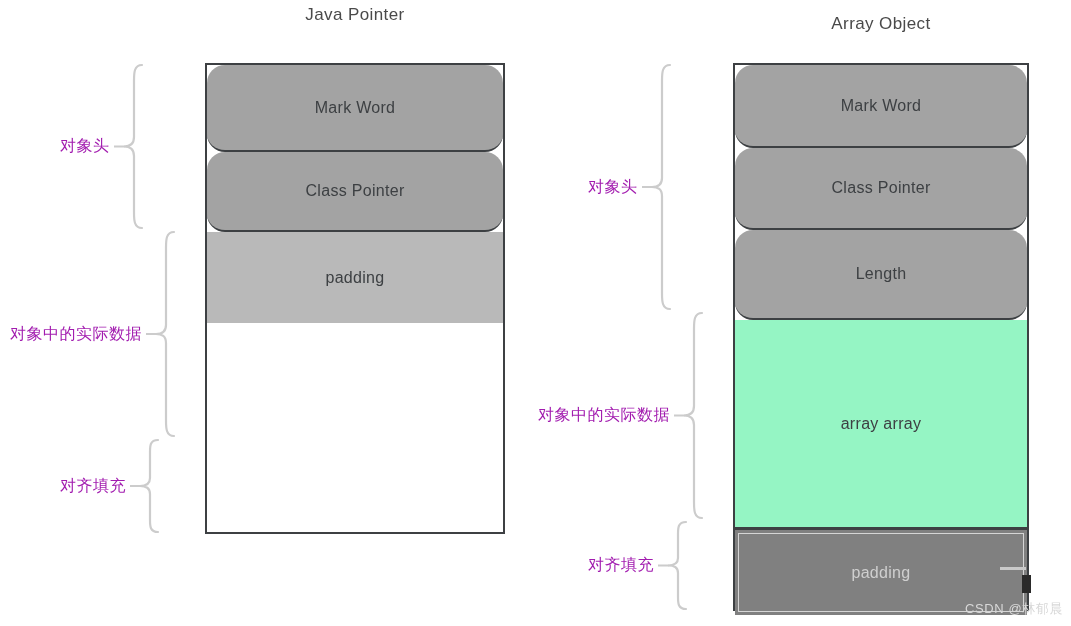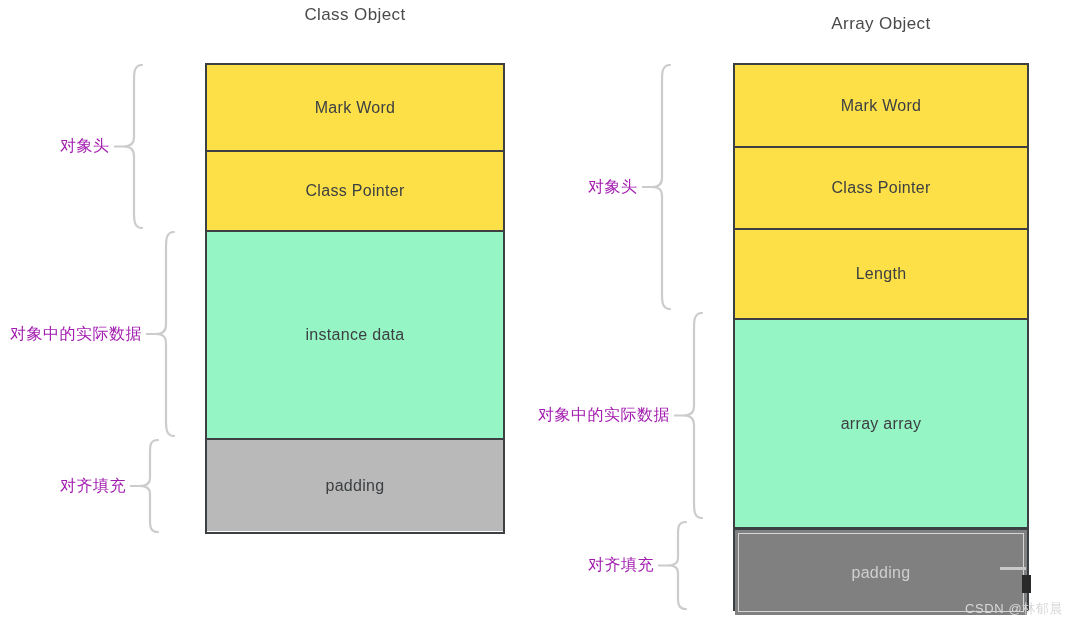--- a/index.html
+++ b/index.html
@@ -51,21 +51,21 @@
     align-items: center;
     justify-content: center;
     border-bottom: 2.5px solid #3d4043;
     font-size: 16px;
     letter-spacing: 0.3px;
     color: #3d4043;
     position: relative;
   }
   .block:last-child { border-bottom: none; }
 
-  .block.blue  { background: #fde047; }
+  .block.blue  { background: #a3a3a3; border-radius: 18px; }
   .block.green { background: #95f5c4; }
   .block.gray  { background: #b9b9b9; }
   .block.gray-selected {
     background: #808080;
     color: #cfcfcf;
     border-top: 1px solid #3d4043;
   }
   .block.gray-selected .block-inner-border {
     position: absolute;
     left: 3px; right: 3px; top: 3px; bottom: 3px;
@@ -117,31 +117,28 @@
     width: 26px;
     height: 3px;
     background: #c9c9c9;
   }
 </style>
 </head>
 <body>
 
 <div class="canvas">
 
-  <div class="diagram-title" id="title-java">Class Object</div>
+  <div class="diagram-title" id="title-java">Java Pointer</div>
 
   <div class="object-stack" id="stack-java">
     <div class="block blue" style="height:87px">
       <span class="block-label">Mark Word</span>
     </div>
     <div class="block blue" style="height:80px">
       <span class="block-label">Class Pointer</span>
-    </div>
-    <div class="block green" style="height:208px">
-      <span class="block-label">instance data</span>
     </div>
     <div class="block gray" style="height:91px">
       <span class="block-label">padding</span>
     </div>
   </div>
 
   <div class="group-annotation" style="left:60px; top:63px; height:167px;">
     <div class="group-caption">对象头</div>
     <svg class="brace-svg" width="30" height="167" viewBox="0 0 30 167">
       <path d="M28 2 C20 2 20 10 20 18 L20 74 C20 81 16 83.5 10 83.5 C16 83.5 20 86 20 93 L20 149 C20 157 20 165 28 165" fill="none" stroke="#cccccc" stroke-width="2.2" stroke-linecap="round"></path>

